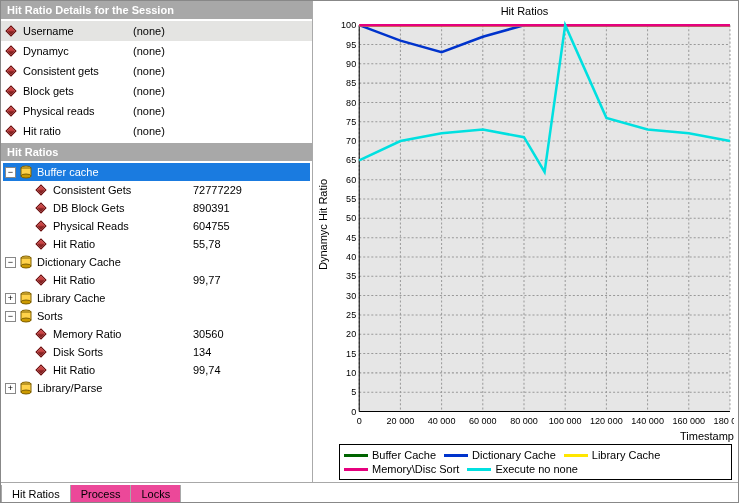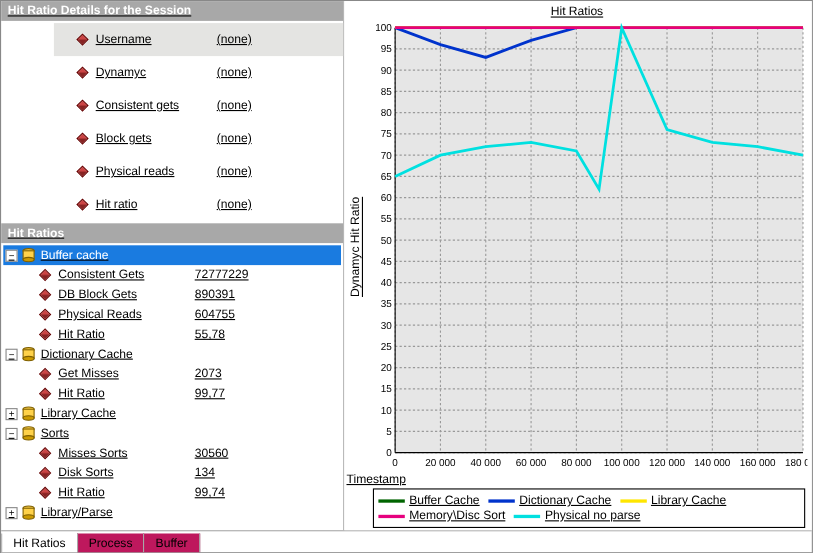--- a/index.html
+++ b/index.html
@@ -10,21 +10,20 @@
     background: #fff;
     color: #000;
     width: 739px;
     height: 503px;
     overflow: hidden;
     border: 1px solid #888;
   }
   .main {
     display: flex;
     height: 481px;
-    text-decoration: underline;
   }
   .left {
     width: 312px;
     border-right: 1px solid #aaa;
     display: flex;
     flex-direction: column;
   }
   .right {
     flex: 1;
     display: flex;
@@ -38,23 +37,22 @@
     font-weight: bold;
     padding: 3px 6px;
     font-size: 11px;
   }
   .details {
     padding: 2px 0;
   }
   .detail-row {
     display: flex;
     align-items: center;
-    padding: 2px 22px;
-    height: 30px;
-    margin-left: 48px;
+    padding: 2px 6px;
+    height: 20px;
   }
   .detail-row.highlight { background: #e4e4e2; }
   .diamond {
     width: 8px; height: 8px;
     transform: rotate(45deg);
     background: linear-gradient(135deg,#c44 40%,#822 60%);
     border: 1px solid #600;
     margin-right: 8px;
     flex-shrink: 0;
   }
@@ -87,35 +85,35 @@
   .spacer-exp { width: 14px; flex-shrink:0; }
   .node-icon {
     width: 14px; height: 14px;
     margin-right: 4px;
     flex-shrink: 0;
     position: relative;
   }
   .node-icon svg { position:absolute; top:0; left:0; }
   .tree-label { flex: 0 0 auto; min-width: 100px; }
   .tree-label.wide { min-width: 120px; }
-  .tree-val { margin-left: 4px; }
+  .tree-val { margin-left: 20px; }
   .indent1 { padding-left: 2px; }
   .indent2 { padding-left: 20px; }
   .tabs {
     height: 22px;
     display: flex;
     align-items: flex-end;
     border-top: 1px solid #a8a8a8;
   }
   .tab {
     padding: 3px 10px;
     border: 1px solid #a8a8a8;
     border-top: none;
     margin-right: -1px;
-    background: #be185d;
+    background: #ec4899;
     cursor: pointer;
     position: relative;
     top: 0;
   }
   .tab.active { background: #fff; font-weight: normal; border-bottom:1px solid #fff; }
   .chart-title { text-align: center; padding: 2px; font-size: 11px; }
   .chart-wrap {
     flex: 1;
     display: flex;
   }
@@ -123,21 +121,21 @@
     writing-mode: vertical-rl;
     transform: rotate(180deg);
     text-align: center;
     font-size: 11px;
     padding: 0 2px;
   }
   .plot {
     flex: 1;
     position: relative;
   }
-  .xlabel { text-align: left; padding: 0 0 2px 0; }
+  .xlabel { text-align: right; padding: 0 0 2px 0; }
   .legend {
     border: 1px solid #000;
     margin: 0 2px 0 24px;
     padding: 4px;
     display: flex;
     flex-wrap: wrap;
     gap: 2px 4px;
     font-size: 11px;
   }
   .legend-item { display: flex; align-items: center; margin-right: 4px; }
@@ -230,26 +228,20 @@
               <ellipse cx="7" cy="3" rx="5" ry="2" fill="#ffd24a" stroke="#806000"></ellipse>
               <rect x="2" y="3" width="10" height="8" fill="#ffd24a" stroke="#806000"></rect>
               <ellipse cx="7" cy="11" rx="5" ry="2" fill="#cc9a00" stroke="#806000"></ellipse>
             </svg>
           </span>
         <span class="tree-label">Dictionary Cache</span>
       </div>
       <div class="tree-row indent2">
           <span class="spacer-exp"></span>
           <span class="diamond"></span>
-          <span class="tree-label wide">Get Misses</span>
-          <span class="tree-val">2073</span>
-        </div>
-      <div class="tree-row indent2">
-          <span class="spacer-exp"></span>
-          <span class="diamond"></span>
           <span class="tree-label wide">Hit Ratio</span>
           <span class="tree-val">99,77</span>
         </div>
 
       <div class="tree-row indent1">
         <span class="expander">+</span>
         <span class="node-icon">
             <svg width="14" height="14">
               <ellipse cx="7" cy="3" rx="5" ry="2" fill="#ffd24a" stroke="#806000"></ellipse>
               <rect x="2" y="3" width="10" height="8" fill="#ffd24a" stroke="#806000"></rect>
@@ -266,21 +258,21 @@
               <ellipse cx="7" cy="3" rx="5" ry="2" fill="#ffd24a" stroke="#806000"></ellipse>
               <rect x="2" y="3" width="10" height="8" fill="#ffd24a" stroke="#806000"></rect>
               <ellipse cx="7" cy="11" rx="5" ry="2" fill="#cc9a00" stroke="#806000"></ellipse>
             </svg>
           </span>
         <span class="tree-label">Sorts</span>
       </div>
       <div class="tree-row indent2">
           <span class="spacer-exp"></span>
           <span class="diamond"></span>
-          <span class="tree-label wide">Misses Sorts</span>
+          <span class="tree-label wide">Memory Ratio</span>
           <span class="tree-val">30560</span>
         </div>
       <div class="tree-row indent2">
           <span class="spacer-exp"></span>
           <span class="diamond"></span>
           <span class="tree-label wide">Disk Sorts</span>
           <span class="tree-val">134</span>
         </div>
       <div class="tree-row indent2">
           <span class="spacer-exp"></span>
@@ -397,23 +389,23 @@
       <div class="legend-item">
           <span class="legend-line" style="background:#ffe600"></span>
           <span>Library Cache</span>
         </div>
       <div class="legend-item">
           <span class="legend-line" style="background:#e6007e"></span>
           <span>Memory\Disc Sort</span>
         </div>
       <div class="legend-item">
           <span class="legend-line" style="background:#00e0e0"></span>
-          <span>Physical no parse</span>
+          <span>Execute no none</span>
         </div>
     </div>
   </div>
 </div>
 
 <div class="tabs">
   <div class="tab active">Hit Ratios</div>
   <div class="tab">Process</div>
-  <div class="tab">Buffer</div>
+  <div class="tab">Locks</div>
 </div>
 
 </body></html>

